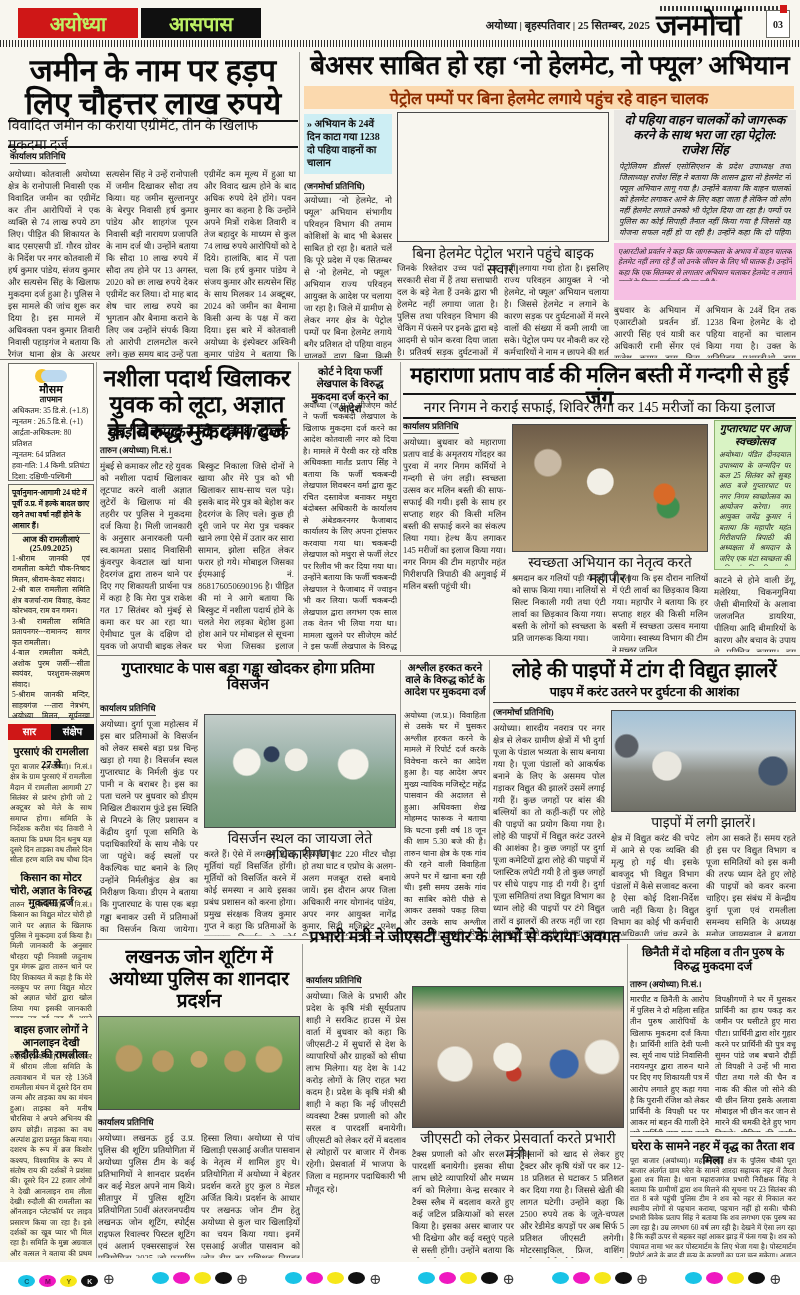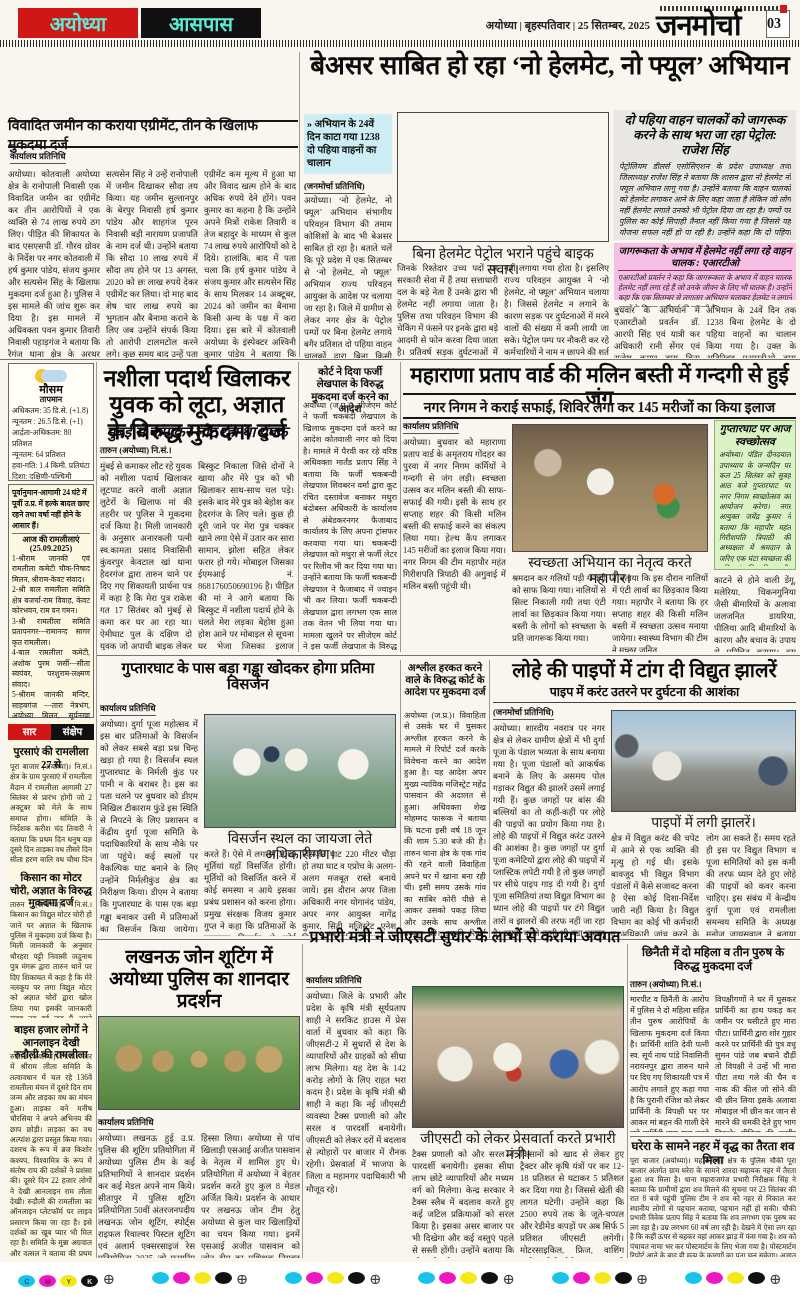--- a/index.html
+++ b/index.html
@@ -5,28 +5,28 @@
   html,body{margin:0;padding:0;background:#d8d4cc;}
   #page{position:relative;width:800px;height:1295px;background:#f8f6ef;margin:0 auto;overflow:hidden;
         font-family:"Liberation Serif","DejaVu Serif",serif;color:#141414;}
   .abs{position:absolute;}
   .hl{font-weight:bold;color:#0b0b0b;line-height:1.08;}
   .center{text-align:center;}
   .body-col{font-size:8.6px;line-height:1.4;text-align:justify;overflow:hidden;color:#20201e;}
   .byline{font-size:8.6px;font-weight:bold;border-bottom:1px solid #555;width:fit-content;padding-bottom:1px;}
   .caption{font-size:14px;font-weight:normal;text-align:center;line-height:1.15;}
   .photo{border:1px solid #4a4a4a;box-sizing:border-box;}
-  .bar{border-top:2px solid #161616;border-bottom:2px solid #161616;font-weight:bold;display:flex;align-items:center;justify-content:center;}
+  .bar{border-top:2px solid #161616;border-bottom:2px solid #161616;font-weight:normal;display:flex;align-items:center;justify-content:center;}
   .vline{width:1px;background:#9a9a94;}
   .hline{height:1px;background:#77756e;}
   .boxed{border:1px solid #6b6b64;box-sizing:border-box;}
   .it{font-style:italic;}
   .smallhead{font-weight:bold;text-align:center;line-height:1.2;color:#0b0b0b;}
   
-  .mast-tab{display:flex;align-items:center;justify-content:center;color:#5eead4;font-weight:bold;font-size:20px;}
+  .mast-tab{display:flex;align-items:center;justify-content:center;color:#bef264;font-weight:bold;font-size:20px;}
   .barcode{background:repeating-linear-gradient(90deg,#2b2b2b 0 1px,transparent 1px 3px);}
   .micro{background:repeating-linear-gradient(90deg,#3a3a3a 0 2px,transparent 2px 4px);}
   
   .ph-helmet{background:
     radial-gradient(circle at 18% 58%,#27415f 0 11%,transparent 12%),
     radial-gradient(circle at 30% 40%,#7d4e35 0 7%,transparent 8%),
     radial-gradient(circle at 52% 38%,#e8c99a 0 6%,transparent 7%),
     radial-gradient(circle at 58% 74%,#8e2433 0 10%,transparent 11%),
     radial-gradient(circle at 72% 42%,#d8b33c 0 7%,transparent 8%),
     radial-gradient(circle at 87% 50%,#ececе2 0 8%,transparent 9%),
@@ -77,59 +77,60 @@
 
   <div class="abs mast-tab" style="left:18px;top:8px;width:120px;height:30px;background:#cf1717;">
       <span>अयोध्या</span>
     </div>
   <div class="abs mast-tab" style="left:141px;top:8px;width:120px;height:30px;background:#101010;">
       <span>आसपास</span>
     </div>
   <div class="abs" style="left:470px;top:17px;width:180px;font-size:11px;font-weight:bold;color:#222;text-align:right;">अयोध्या | बृहस्पतिवार | 25 सितम्बर, 2025</div>
   <div class="abs micro" style="left:660px;top:6px;width:120px;height:5px;"></div>
   <div class="abs hl" style="left:656px;top:10px;width:108px;font-size:29px;letter-spacing:-1px;">जनमोर्चा</div>
-  <div class="abs boxed" style="left:766px;top:10px;width:24px;height:28px;background:#fff;display:flex;align-items:center;justify-content:flex-start;font-weight:bold;font-size:14px;">
+  <div class="abs boxed" style="left:766px;top:10px;width:24px;height:28px;background:#fff;display:flex;align-items:center;justify-content:center;font-weight:bold;font-size:10px;">
     <span class="flag"></span>
     <span>03</span>
   </div>
   <div class="abs barcode" style="left:0;top:40px;width:800px;height:7px;"></div>
 
   <div class="abs hline" style="left:0;top:359px;width:800px;"></div>
   <div class="abs hline" style="left:96px;top:655px;width:704px;"></div>
   <div class="abs hline" style="left:96px;top:939px;width:704px;"></div>
   <div class="abs vline" style="left:299px;top:52px;height:305px;"></div>
   <div class="abs vline" style="left:96px;top:362px;height:896px;"></div>
   <div class="abs vline" style="left:298px;top:362px;height:290px;"></div>
   <div class="abs vline" style="left:400px;top:362px;height:290px;"></div>
   <div class="abs vline" style="left:400px;top:660px;height:278px;"></div>
   <div class="abs vline" style="left:489px;top:660px;height:278px;"></div>
   <div class="abs vline" style="left:302px;top:944px;height:314px;"></div>
   <div class="abs vline" style="left:627px;top:944px;height:314px;"></div>
   <div class="abs hline" style="left:630px;top:1136px;width:166px;"></div>
 
+  <div class="abs hl center" style="left:8px;top:54px;width:290px;font-size:31px;">जमीन के नाम पर हड़प लिए चौहत्तर लाख रुपये</div>
   <div class="abs bar" style="left:8px;top:120px;width:290px;height:24px;font-size:14px;">विवादित जमीन का कराया एग्रीमेंट, तीन के खिलाफ मुकदमा दर्ज</div>
   <div class="abs byline" style="left:10px;top:150px;">कार्यालय प्रतिनिधि</div>
   <div class="abs body-col" style="left:8px;top:168px;width:92px;height:190px;">अयोध्या। कोतवाली अयोध्या क्षेत्र के रानोपाली निवासी एक विवादित जमीन का एग्रीमेंट कर तीन आरोपियों ने एक व्यक्ति से 74 लाख रुपये ठग लिए। पीड़ित की शिकायत के बाद एसएसपी डॉ. गौरव ग्रोवर के निर्देश पर नगर कोतवाली में हर्ष कुमार पांडेय, संजय कुमार और सत्यसेन सिंह के खिलाफ मुकदमा दर्ज हुआ है। पुलिस ने इस मामले की जांच शुरू कर दिया है। इस मामले में अधिवक्ता पवन कुमार तिवारी निवासी पहाड़गंज ने बताया कि रैगंज थाना क्षेत्र के अरथर निवासी तेज बहादुर सिंह व सुल्तानपुर के लम्भुआ निवासी</div>
   <div class="abs body-col" style="left:106px;top:168px;width:92px;height:190px;">सत्यसेन सिंह ने उन्हें रानोपाली में जमीन दिखाकर सौदा तय किया। यह जमीन सुल्तानपुर के बेरपुर निवासी हर्ष कुमार पांडेय और शाहगंज पूरन निवासी बड़ी नारायण प्रजापति के नाम दर्ज थी। उन्होंने बताया कि सौदा 10 लाख रुपये में सौदा तय होने पर 13 अगस्त, 2020 को छः लाख रुपये देकर एग्रीमेंट कर लिया। दो माह बाद शेष चार लाख रुपये का भुगतान और बैनामा कराने के लिए जब उन्होंने संपर्क किया तो आरोपी टालमटोल करने लगे। कुछ समय बाद उन्हें पता चला कि जमीन पर दो अलग-अलग कोर्ट में स्थगन आदेश भी जारी है। जनवरी में आरोपियों ने कहा कि विवादित होने के कारण जमीन का</div>
   <div class="abs body-col" style="left:204px;top:168px;width:92px;height:190px;">एग्रीमेंट कम मूल्य में हुआ था और विवाद खत्म होने के बाद अधिक रुपये देने होंगे। पवन कुमार का कहना है कि उन्होंने अपने मित्रों राकेश तिवारी व तेज बहादुर के माध्यम से कुल 74 लाख रुपये आरोपियों को दे दिये। हालांकि, बाद में पता चला कि हर्ष कुमार पांडेय ने संजय कुमार और सत्यसेन सिंह के साथ मिलकर 14 अक्टूबर, 2024 को जमीन का बैनामा किसी अन्य के पक्ष में करा दिया। इस बारे में कोतवाली अयोध्या के इंस्पेक्टर अश्विनी कुमार पांडेय ने बताया कि मामले में हर्ष कुमार पांडेय, संजय कुमार और सत्यसेन सिंह के खिलाफ केस दर्ज कर जांच की जा रही है।</div>
 
   <div class="abs hl center" style="left:304px;top:52px;width:492px;font-size:26px;">बेअसर साबित हो रहा ‘नो हेलमेट, नो फ्यूल’ अभियान</div>
+  <div class="abs center" style="left:304px;top:86px;width:490px;height:23px;background:#fbd9ae;font-weight:bold;font-size:16px;color:#8d2b00;display:flex;align-items:center;justify-content:center;">पेट्रोल पम्पों पर बिना हेलमेट लगाये पहुंच रहे वाहन चालक</div>
   <div class="abs" style="left:304px;top:114px;width:88px;height:60px;background:#cdeef4;font-size:10px;font-weight:bold;line-height:1.3;padding:3px;box-sizing:border-box;">» अभियान के 24वें दिन काटा गया 1238 दो पहिया वाहनों का चालान</div>
   <div class="abs byline" style="left:304px;top:180px;">(जनमोर्चा प्रतिनिधि)</div>
   <div class="abs body-col" style="left:304px;top:194px;width:88px;height:164px;">अयोध्या। ‘नो हेलमेट, नो फ्यूल’ अभियान संभागीय परिवहन विभाग की तमाम कोशिशों के बाद भी बेअसर साबित हो रहा है। बताते चलें कि पूरे प्रदेश में एक सितम्बर से ‘नो हेलमेट, नो फ्यूल’ अभियान राज्य परिवहन आयुक्त के आदेश पर चलाया जा रहा है। जिले में ग्रामीण से लेकर नगर क्षेत्र के पेट्रोल पम्पों पर बिना हेलमेट लगाये बगैर प्रतिशत दो पहिया वाहन चालकों द्वारा बिना किसी टोका-टोकी के पेट्रोल भरवाया जा रहा है। पुलिस, प्रेस, एडवोकेट का स्टीकर लगाये दो पहिया वाहन चालक अधिकतर समय बिना हेलमेट के ही वाहन चलाते देखे जाते हैं। तमाम रसूखदार वाहन चालक</div>
   <div class="abs photo ph-helmet" style="left:397px;top:112px;width:212px;height:130px;"></div>
   <div class="abs caption" style="left:397px;top:246px;width:212px;">बिना हेलमेट पेट्रोल भराने पहुंचे बाइक सवार।</div>
   <div class="abs body-col" style="left:397px;top:262px;width:101px;height:96px;">जिनके रिश्तेदार उच्च पदों पर सरकारी सेवा में हैं तथा सत्ताधारी दल के बड़े नेता हैं उनके द्वारा भी हेलमेट नहीं लगाया जाता है। पुलिस तथा परिवहन विभाग की चेकिंग में फंसने पर इनके द्वारा बड़े आदमी से फोन करवा दिया जाता है। प्रतिवर्ष सड़क दुर्घटनाओं में मरने वालों में लगभग 32 प्रतिशत दोपहिया वाहन सवार होते हैं जिसमें से अधिकतर चालकों द्वारा हेलमेट</div>
   <div class="abs body-col" style="left:504px;top:262px;width:105px;height:96px;">नहीं लगाया गया होता है। इसलिए राज्य परिवहन आयुक्त ने ‘नो हेलमेट, नो फ्यूल’ अभियान चलाया है। जिससे हेलमेट न लगाने के कारण सड़क पर दुर्घटनाओं में मरने वालों की संख्या में कमी लायी जा सके। पेट्रोल पम्प पर नौकरी कर रहे कर्मचारियों ने नाम न छापने की शर्त पर बताया कि हेलमेट लगवाए आने की बात कहने पर कुछ वाहन चालक तैश में आ जाते हैं।</div>
   <div class="abs" style="left:614px;top:110px;width:182px;height:130px;background:#e9e7e3;padding:3px 5px;box-sizing:border-box;">
     <div class="smallhead it" style="font-size:12.5px;">दो पहिया वाहन चालकों को जागरूक करने के साथ भरा जा रहा पेट्रोल: राजेश सिंह</div>
     <div class="body-col it" style="font-size:7.9px;margin-top:3px;height:78px;">पेट्रोलियम डीलर्स एसोसिएशन के प्रदेश उपाध्यक्ष तथा जिलाध्यक्ष राजेश सिंह ने बताया कि शासन द्वारा नो हेलमेट नो फ्यूल अभियान लागू गया है। उन्होंने बताया कि वाहन चालकों को हेलमेट लगाकर आने के लिए कहा जाता है लेकिन जो लोग नहीं हेलमेट लगाते उनको भी पेट्रोल दिया जा रहा है। पम्पों पर पुलिस का कोई सिपाही तैनात नहीं किया गया है जिससे यह योजना सफल नहीं हो पा रही है। उन्होंने कहा कि दो पहिया वाहन चालकों को जागरूक करने के साथ पेट्रोल भरा जा रहा है।</div>
   </div>
   <div class="abs" style="left:614px;top:243px;width:182px;height:57px;background:#f6bfe3;padding:2px 4px;box-sizing:border-box;">
-    <div class="smallhead it" style="font-size:9.8px;border-bottom:1px solid #8a2b65;padding-bottom:1px;">जागरूकता के अभाव में हेलमेट नहीं लगा रहे वाहन चालक : एआरटीओ</div>
     <div class="body-col it" style="font-size:7.4px;margin-top:2px;height:34px;">एआरटीओ प्रवर्तन ने कहा कि जागरूकता के अभाव में वाहन चालक हेलमेट नहीं लगा रहे हैं जो उनके जीवन के लिए भी घातक है। उन्होंने कहा कि एक सितम्बर से लगातार अभियान चलाकर हेलमेट न लगाने वालों के विरुद्ध कार्रवाई की जा रही है।</div>
   </div>
   <div class="abs body-col" style="left:614px;top:304px;width:86px;height:54px;">बुधवार के अभियान में एआरटीओ प्रवर्तन डॉ. आरपी सिंह एवं यात्री कर अधिकारी रानी सेंगर एवं राजेश कुमार द्वारा बिना हेलमेट 24 वाहनों का चालान किया गया। एआरटीओ प्रवर्तन ने बताया कि</div>
   <div class="abs body-col" style="left:706px;top:304px;width:90px;height:54px;">अभियान के 24वें दिन तक 1238 बिना हेलमेट के दो पहिया वाहनों का चालान किया गया है। उक्त के अतिरिक्त एआरटीओ द्वारा ओवरलोड वाहनों पर कार्रवाई करते हुए 8 वाहन थाने में विरुद्ध किए गया।</div>
 
   <div class="abs boxed" style="left:8px;top:363px;width:86px;height:118px;background:#fffdf6;padding:2px 3px;box-sizing:border-box;">
     <div style="text-align:center;">
       <span style="display:inline-block;width:14px;height:14px;border-radius:50%;background:#f6c32a;vertical-align:middle;"></span><span style="display:inline-block;width:26px;height:12px;border-radius:8px;background:#bcd9ef;margin-left:-8px;vertical-align:middle;"></span>
     </div>
     <div class="center hl" style="font-size:11px;">मौसम</div>

